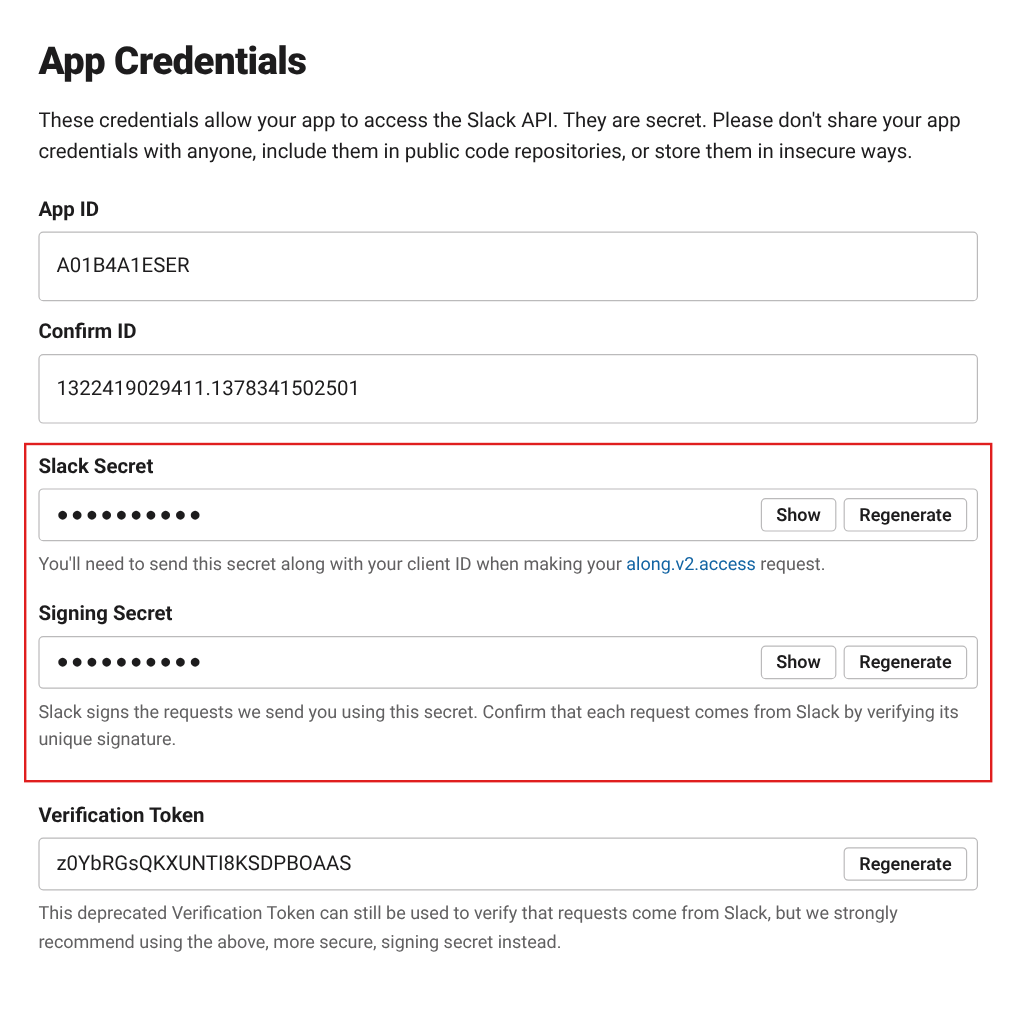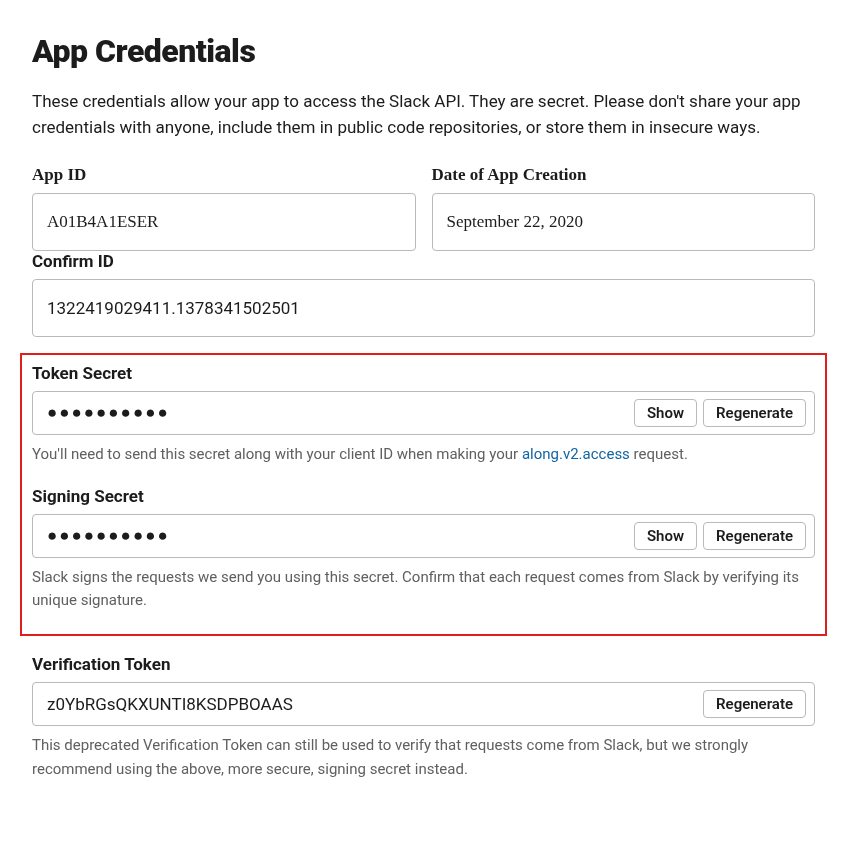--- a/index.html
+++ b/index.html
@@ -22,21 +22,21 @@
     }
     .description {
       font-size: 17px;
       line-height: 1.55;
       color: #1d1c1d;
       margin-bottom: 24px;
     }
     .row {
       display: flex;
       gap: 16px;
-      font-family: Liberation Serif, serif;
+      margin-bottom: 16px;
     }
     .field {
       flex: 1;
       display: flex;
       flex-direction: column;
     }
     .field-full {
       margin-bottom: 16px;
     }
     .label {
@@ -114,39 +114,33 @@
 
 <p class="description">These credentials allow your app to access the Slack API. They are secret. Please don't share your app credentials with anyone, include them in public code repositories, or store them in insecure ways.</p>
 
 <div class="row">
   <div class="field">
     <div class="label">App ID</div>
     <div class="input-box">
       <span class="input-value">A01B4A1ESER</span>
     </div>
   </div>
-  <div class="field">
-    <div class="label">Date of App Creation</div>
-    <div class="input-box">
-      <span class="input-value">September 22, 2020</span>
-    </div>
-  </div>
 </div>
 
 <div class="field-full">
   <div class="label">Confirm ID</div>
   <div class="input-box">
     <span class="input-value">1322419029411.1378341502501</span>
   </div>
 </div>
 
 <div class="highlight-box">
 
   <div class="field-full">
-    <div class="label">Token Secret</div>
+    <div class="label">Slack Secret</div>
     <div class="input-box secret-input">
       <span class="input-value dots">●●●●●●●●●●</span>
       <div class="btn-group">
         <button class="btn">Show</button>
         <button class="btn">Regenerate</button>
       </div>
     </div>
     <p class="help-text">
       <span>You'll need to send this secret along with your client ID when making your </span><a href="#">along.v2.access</a><span> request.</span>
     </p>

